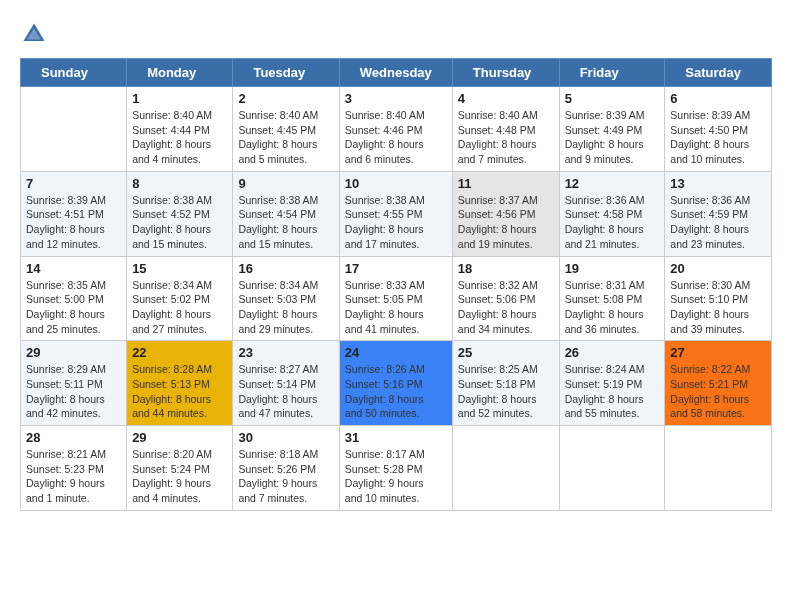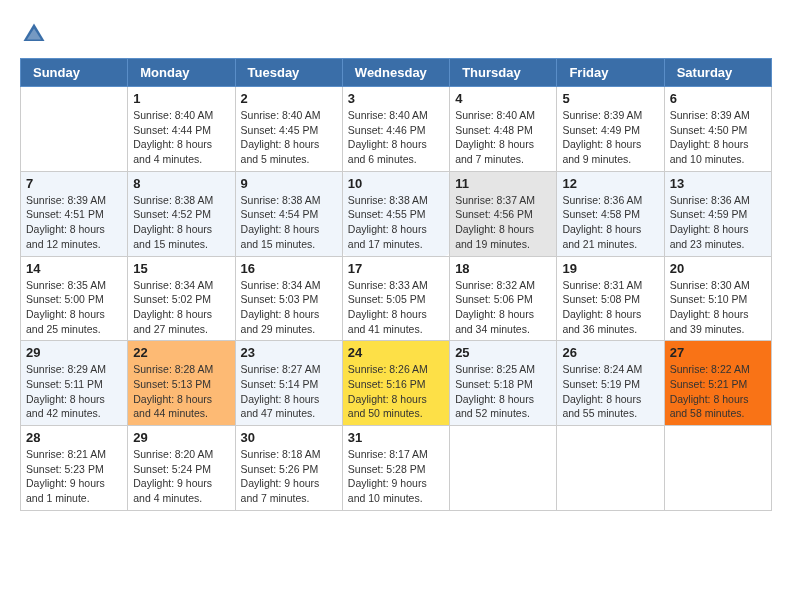--- a/index.html
+++ b/index.html
@@ -38,21 +38,21 @@
       color: #444;
     }
     .calendar {
       width: 100%;
       border-collapse: collapse;
       font-size: 11px;
     }
     .calendar th {
       background: #3a6ea8;
       color: #fff;
-      padding: 6px 12px;
+      padding: 6px 20px;
       text-align: left;
       font-size: 13px;
       font-weight: bold;
       border: 1px solid #5a8ec8;
     }
     .calendar td {
       vertical-align: top;
       padding: 4px 5px;
       border: 1px solid #ccc;
       min-height: 80px;
@@ -198,29 +198,29 @@
         <td>
           <span class="day-num">20</span>
           <div class="day-info"><span>Sunrise: 8:30 AM</span><br><span>Sunset: 5:10 PM</span><br><span>Daylight: 8 hours</span><br><span>and 39 minutes.</span></div>
         </td>
       </tr>
       <tr>
         <td style="background: rgb(240, 245, 251);">
           <span class="day-num">29</span>
           <div class="day-info"><span>Sunrise: 8:29 AM</span><br><span>Sunset: 5:11 PM</span><br><span>Daylight: 8 hours</span><br><span>and 42 minutes.</span></div>
         </td>
-        <td style="background: #fdba74;">
+        <td style="background: #eab308;">
           <span class="day-num">22</span>
           <div class="day-info"><span>Sunrise: 8:28 AM</span><br><span>Sunset: 5:13 PM</span><br><span>Daylight: 8 hours</span><br><span>and 44 minutes.</span></div>
         </td>
         <td style="background: rgb(240, 245, 251);">
           <span class="day-num">23</span>
           <div class="day-info"><span>Sunrise: 8:27 AM</span><br><span>Sunset: 5:14 PM</span><br><span>Daylight: 8 hours</span><br><span>and 47 minutes.</span></div>
         </td>
-        <td style="background: #fde047;">
+        <td style="background: #3b82f6;">
           <span class="day-num">24</span>
           <div class="day-info"><span>Sunrise: 8:26 AM</span><br><span>Sunset: 5:16 PM</span><br><span>Daylight: 8 hours</span><br><span>and 50 minutes.</span></div>
         </td>
         <td style="background: rgb(240, 245, 251);">
           <span class="day-num">25</span>
           <div class="day-info"><span>Sunrise: 8:25 AM</span><br><span>Sunset: 5:18 PM</span><br><span>Daylight: 8 hours</span><br><span>and 52 minutes.</span></div>
         </td>
         <td style="background: rgb(240, 245, 251);">
           <span class="day-num">26</span>
           <div class="day-info"><span>Sunrise: 8:24 AM</span><br><span>Sunset: 5:19 PM</span><br><span>Daylight: 8 hours</span><br><span>and 55 minutes.</span></div>

